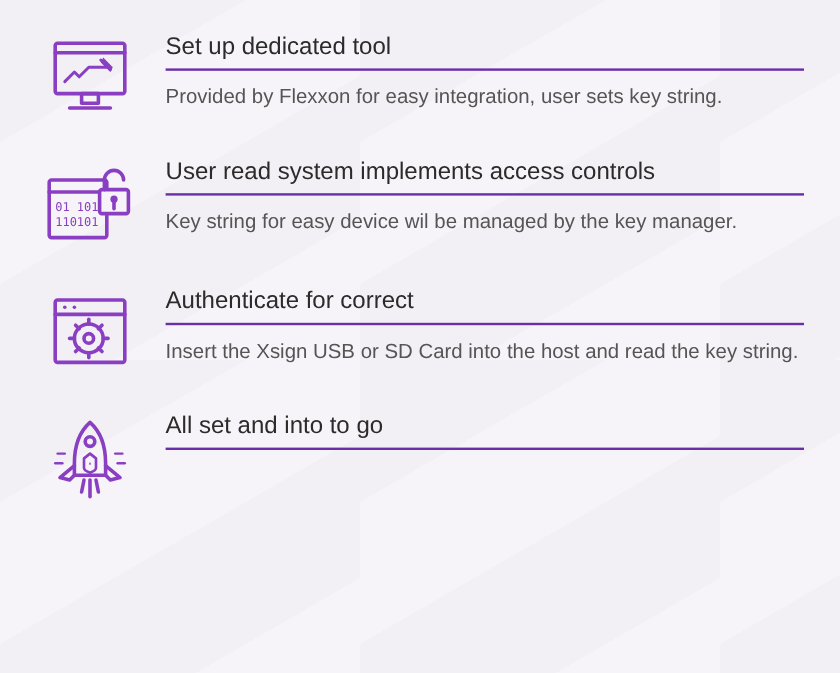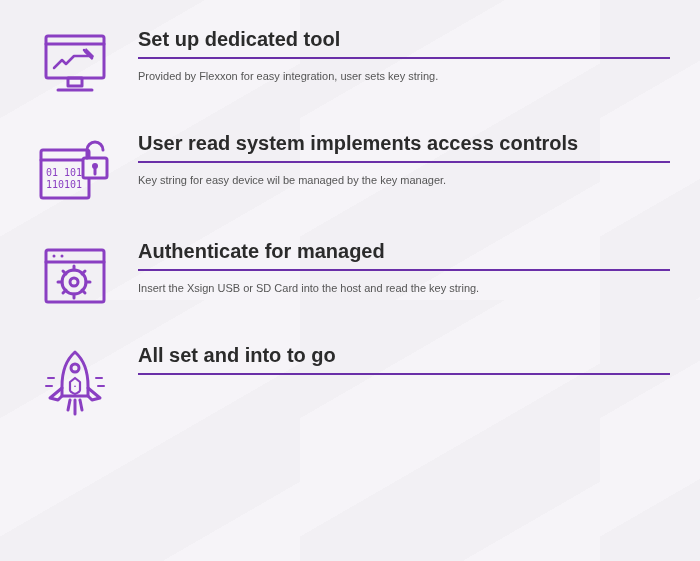--- a/index.html
+++ b/index.html
@@ -28,28 +28,28 @@
     display: flex;
     justify-content: center;
     padding-top: 4px;
   }
   .text-cell {
     flex: 1 1 auto;
     padding-left: 18px;
   }
   .title {
     font-size: 20px;
-    font-weight: 700;
+    font-weight: 400;
     color: #2b2b2b;
     padding-bottom: 6px;
     border-bottom: 2px solid #6a2fa8;
     margin-bottom: 10px;
   }
   .desc {
-    font-size: 11px;
+    font-size: 17px;
     line-height: 1.4;
     color: #555;
   }
   svg { display:block; }
 </style>
 </head>
 <body>
 
 <div class="wrap">
 
@@ -103,21 +103,21 @@
         <line x1="34" y1="50" x2="34" y2="54"></line>
         <line x1="22" y1="38" x2="18" y2="38"></line>
         <line x1="46" y1="38" x2="50" y2="38"></line>
         <line x1="26" y1="30" x2="23" y2="27"></line>
         <line x1="42" y1="46" x2="45" y2="49"></line>
         <line x1="42" y1="30" x2="45" y2="27"></line>
         <line x1="26" y1="46" x2="23" y2="49"></line>
       </svg>
     </div>
     <div class="text-cell">
-      <div class="title">Authenticate for managed</div>
+      <div class="title">Authenticate for correct</div>
       <div class="desc">Insert the Xsign USB or SD Card into the host and read the key string.</div>
     </div>
   </div>
 
   <div class="row" style="margin-bottom:0">
     <div class="icon-cell">
       <svg width="70" height="74" viewBox="0 0 70 74" fill="none" stroke="#8a3fc2" stroke-width="3" stroke-linecap="round" stroke-linejoin="round">
         <path d="M35 4 C44 12 48 24 48 38 L48 48 L22 48 L22 38 C22 24 26 12 35 4 Z"></path>
         <circle cx="35" cy="20" r="4"></circle>
         <path d="M30 34 L35 30 L40 34 L40 42 C40 44 35 46 35 46 C35 46 30 44 30 42 Z" stroke-width="2.2"></path>

